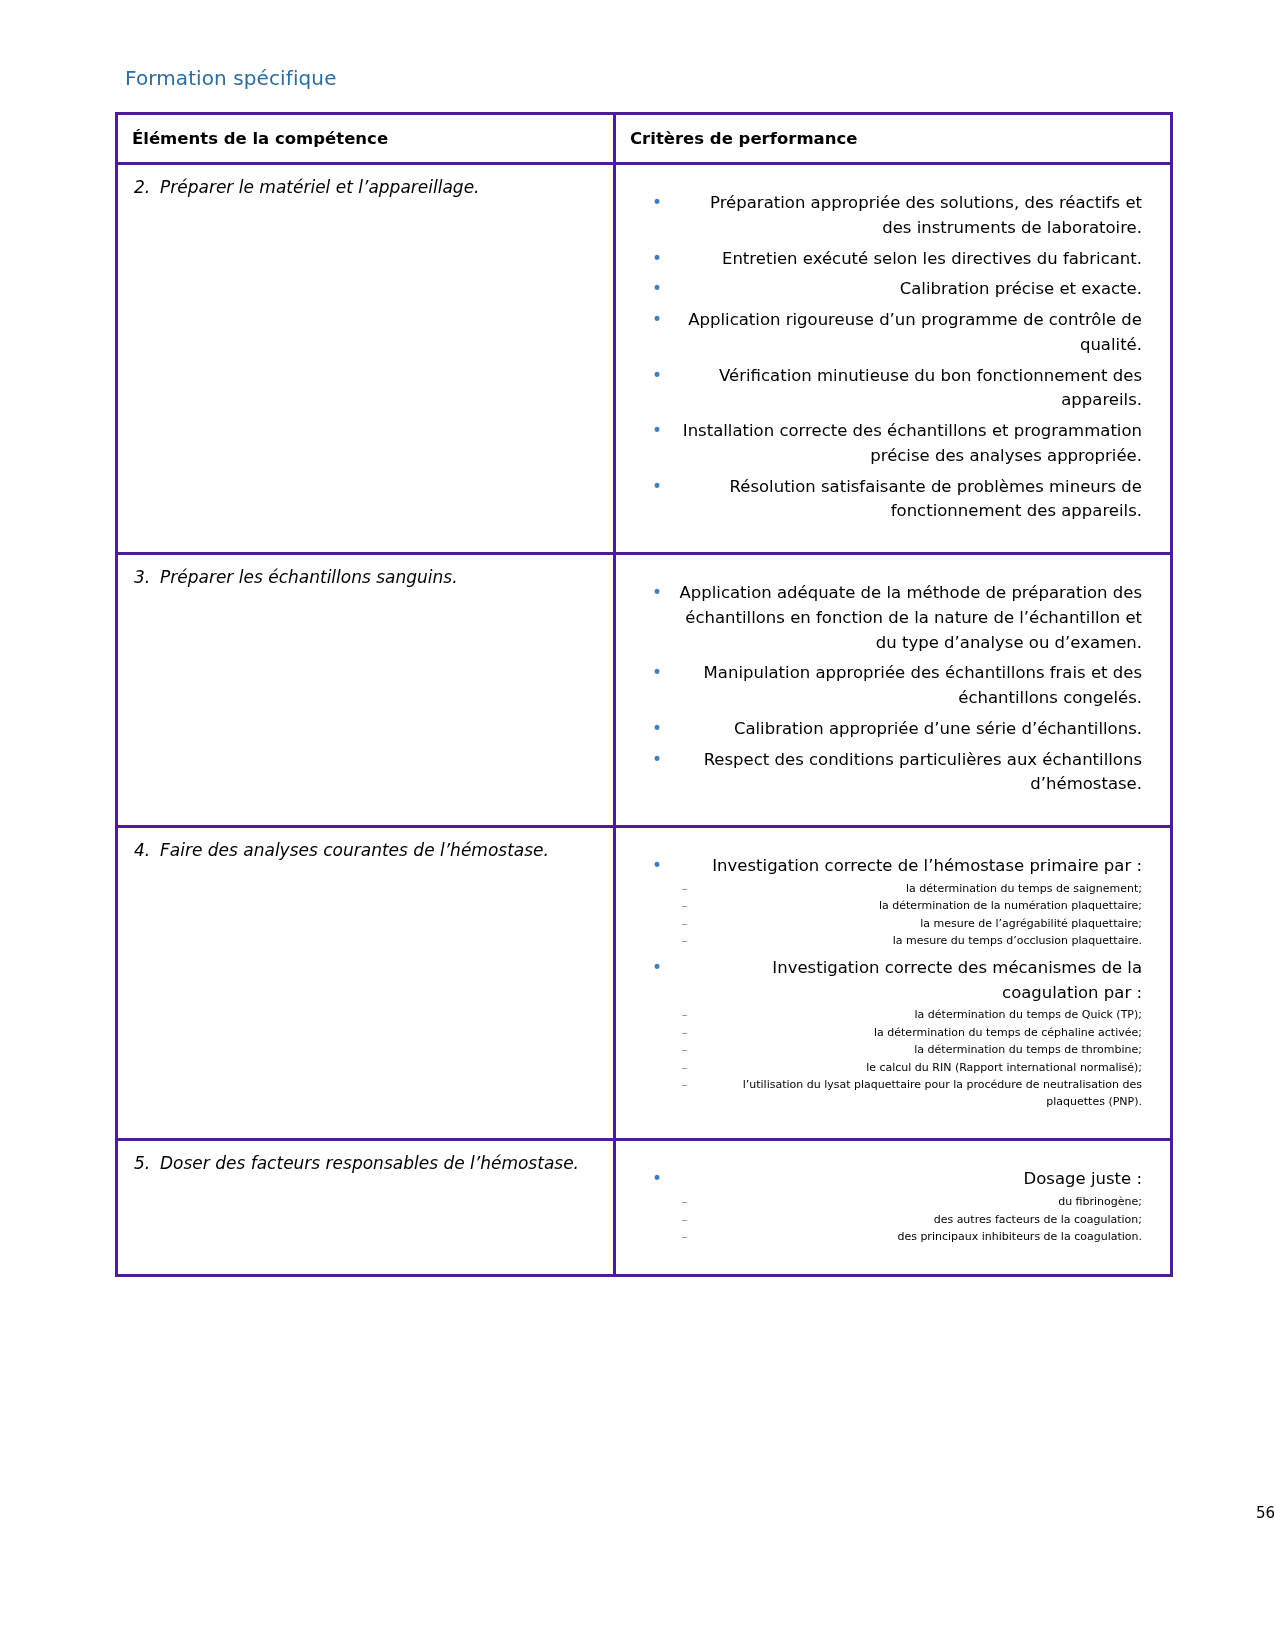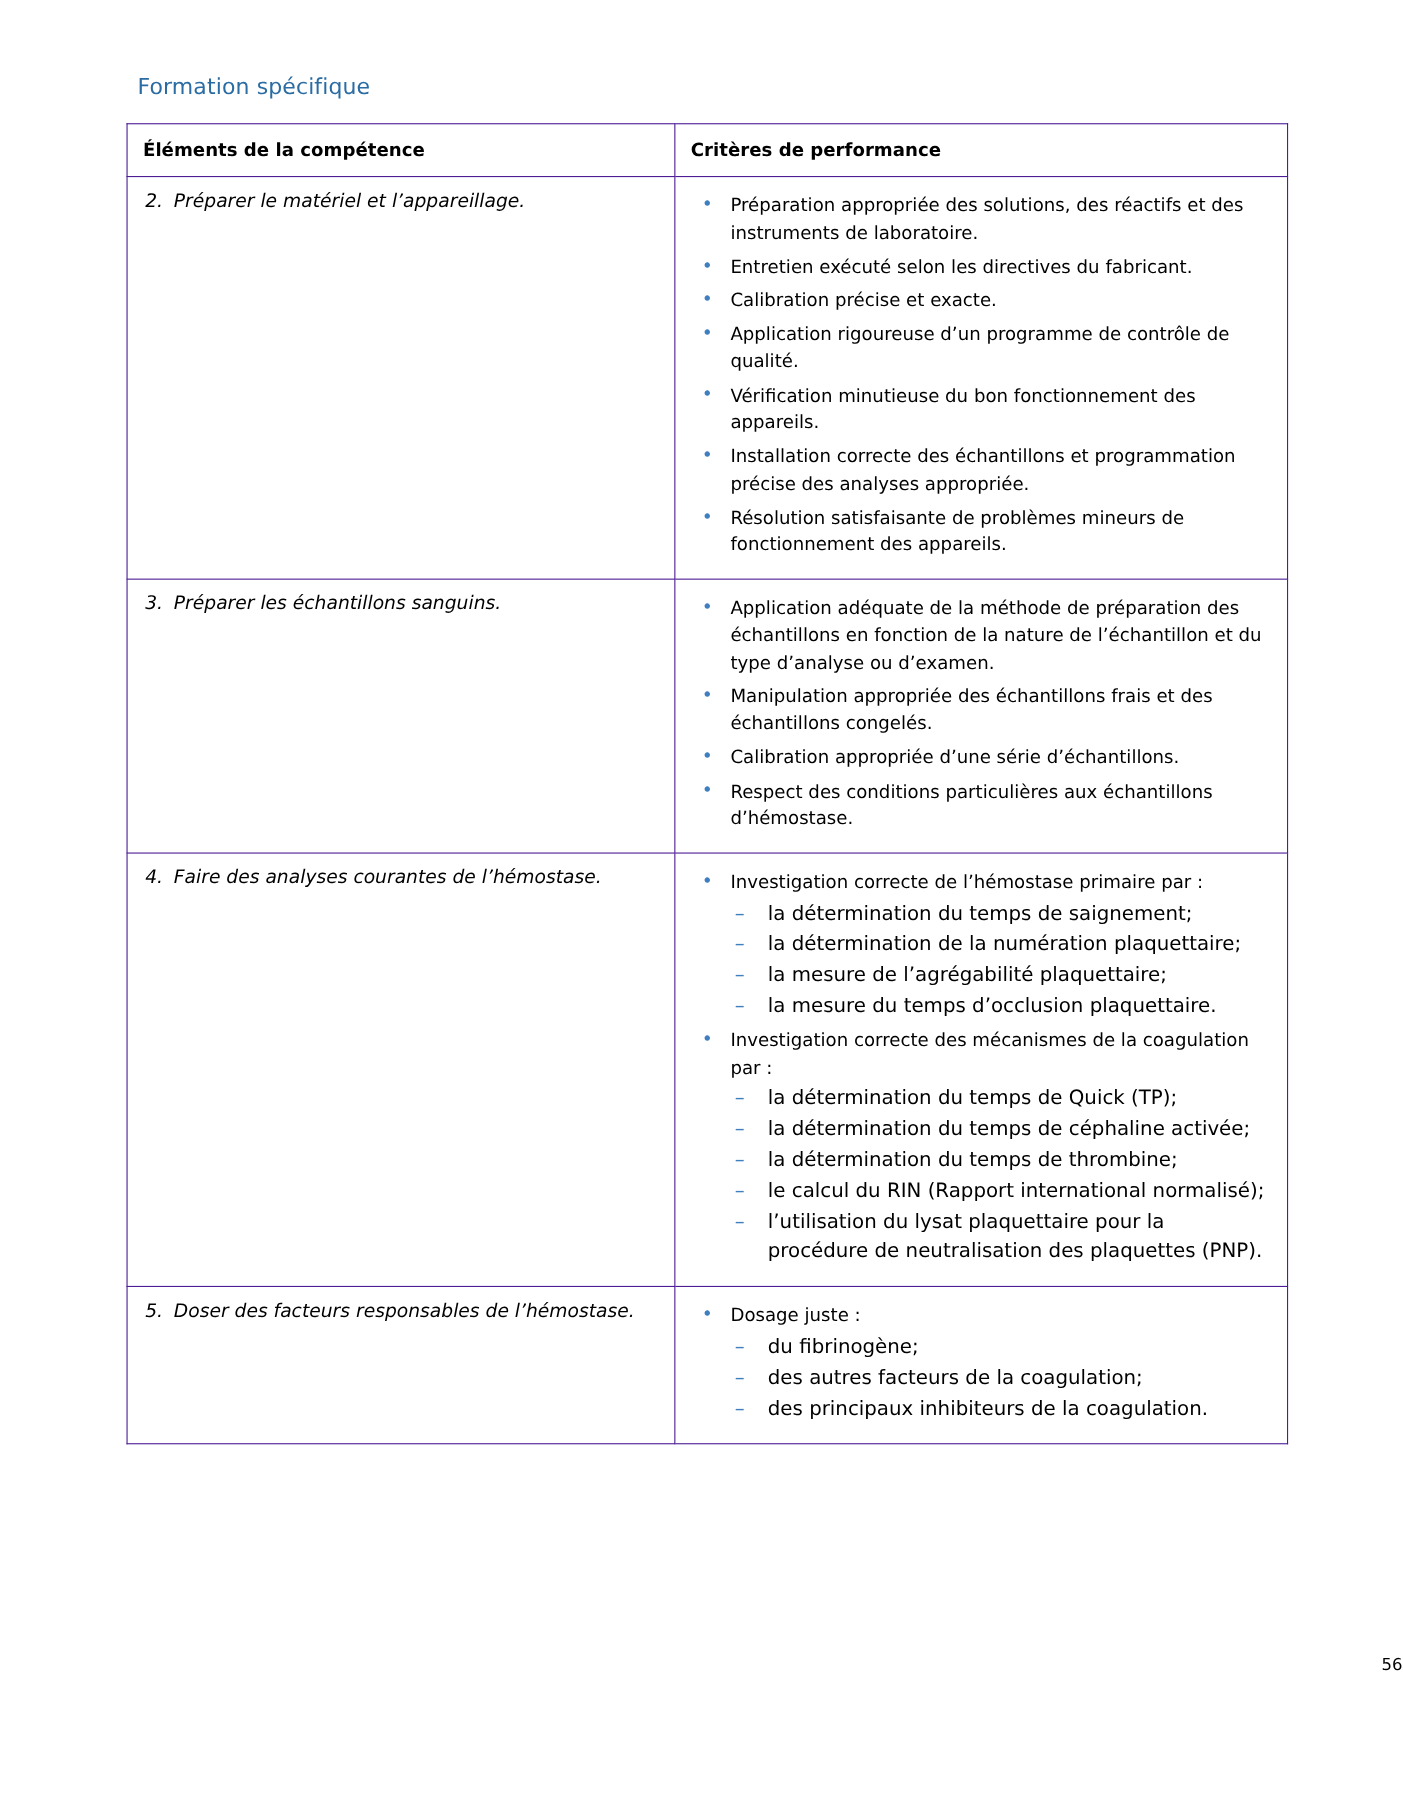--- a/index.html
+++ b/index.html
@@ -31,21 +31,21 @@
   }
   table.comp-table {
     width: 1055px;
     border-collapse: collapse;
     table-layout: fixed;
     margin-left: 5px;
     border: 1.5px solid #4472a8;
   }
   table.comp-table th,
   table.comp-table td {
-    border: 1px solid #4c1d95;
+    border: 3px solid #4c1d95;
     vertical-align: top;
     padding: 10px 12px 12px 14px;
   }
   table.comp-table th {
     text-align: left;
     font-size: 16.5px;
     font-weight: bold;
     padding-top: 14px;
     padding-bottom: 14px;
   }
@@ -62,22 +62,23 @@
     width: 26px;
     vertical-align: top;
   }
   .elem-text {
     display: inline-block;
     width: 430px;
     vertical-align: top;
   }
   ul.bullets {
     list-style: none;
-    margin: 4px;
+    margin: 16px;
     padding: 0;
+    text-align: right;
   }
   ul.bullets > li {
     position: relative;
     padding-left: 32px;
     margin-bottom: 6px;
     font-size: 16.5px;
     line-height: 1.5;
   }
   ul.bullets > li::before {
     content: "\2022";
@@ -89,21 +90,21 @@
   }
   ul.dashes {
     list-style: none;
     margin: 2px 0 0 0;
     padding: 0;
   }
   ul.dashes > li {
     position: relative;
     padding-left: 34px;
     margin-bottom: 1px;
-    font-size: 18px;
+    font-size: 11px;
     line-height: 1.5;
   }
   ul.dashes > li::before {
     content: "\2013";
     position: absolute;
     left: 4px;
     top: 0;
     color: #3f7fbf;
   }
   td.crit-cell { padding-top: 12px; }

